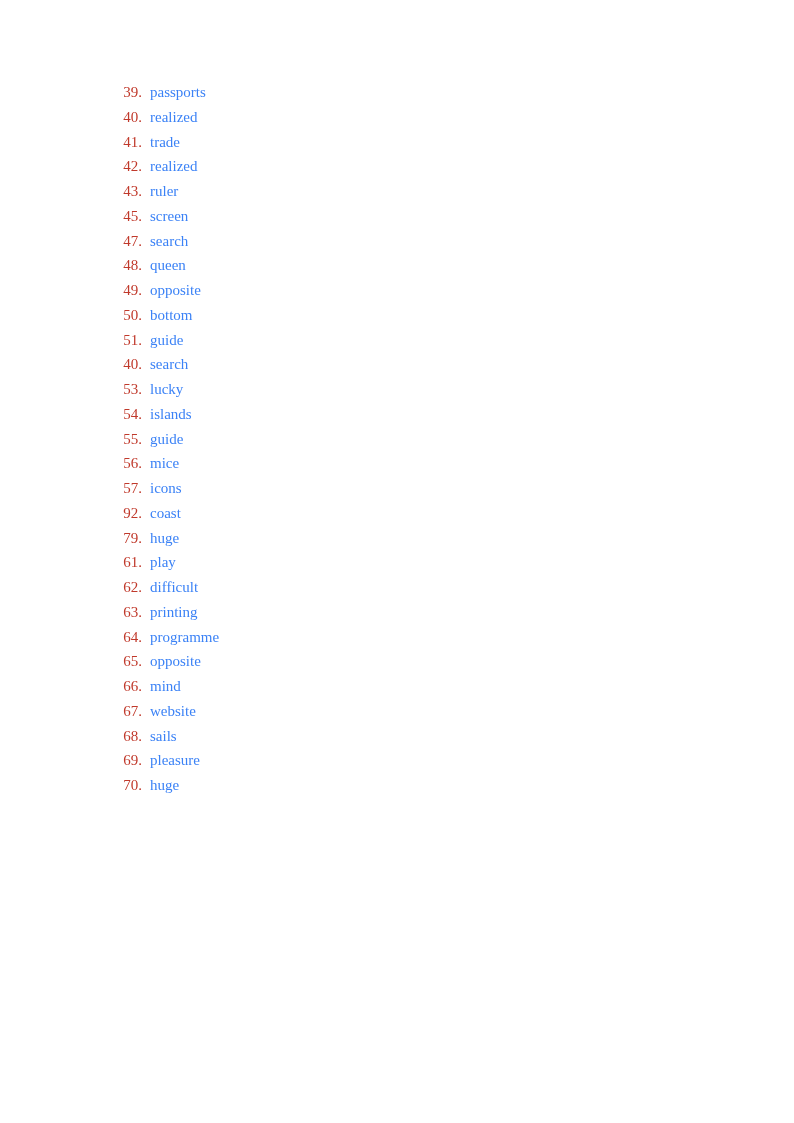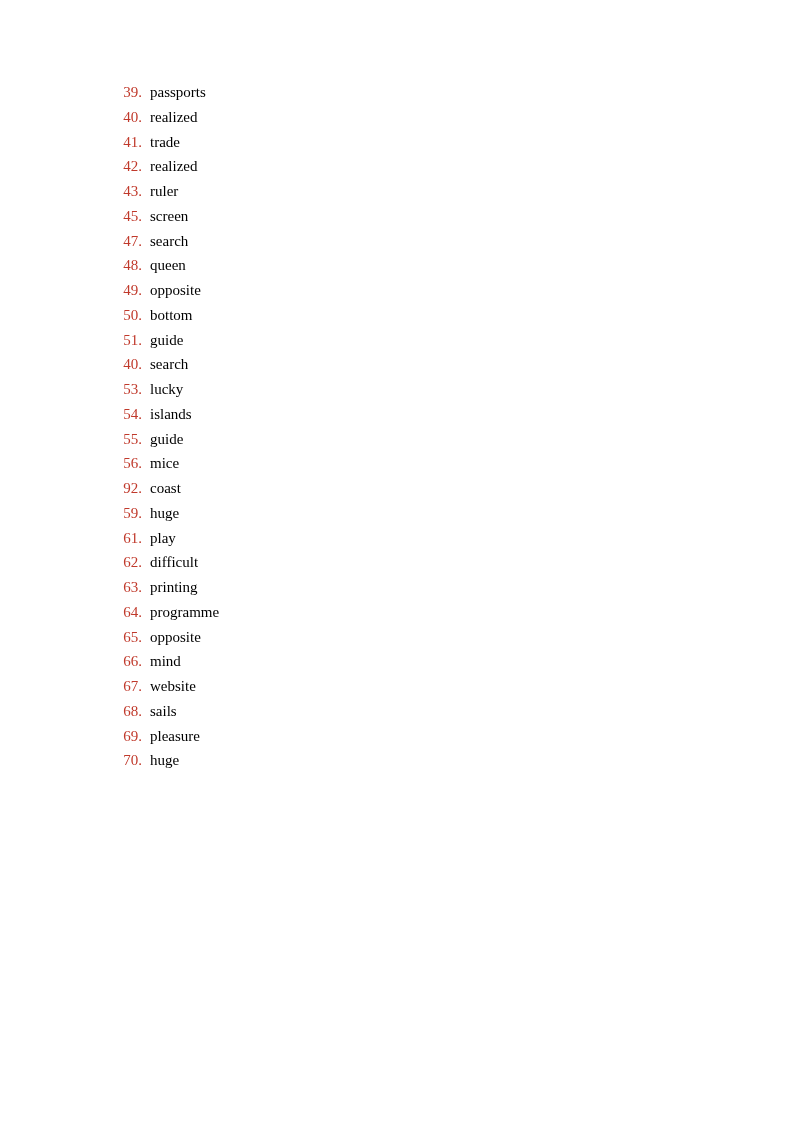--- a/index.html
+++ b/index.html
@@ -28,21 +28,21 @@
     }
 
     .list-number {
       min-width: 50px;
       text-align: right;
       padding-right: 8px;
       color: #c0392b;
     }
 
     .list-word {
-      color: #000000;
+      color: #3b82f6;
     }
   </style>
 </head>
 <body>
 
 <div class="list-container">
 <div class="list-item">
       <span class="list-number">39.</span>
       <span class="list-word">passports</span>
     </div>
@@ -100,25 +100,29 @@
     </div>
     <div class="list-item">
       <span class="list-number">55.</span>
       <span class="list-word">guide</span>
     </div>
     <div class="list-item">
       <span class="list-number">56.</span>
       <span class="list-word">mice</span>
     </div>
     <div class="list-item">
+      <span class="list-number">57.</span>
+      <span class="list-word">icons</span>
+    </div>
+    <div class="list-item">
       <span class="list-number">92.</span>
       <span class="list-word">coast</span>
     </div>
     <div class="list-item">
-      <span class="list-number">59.</span>
+      <span class="list-number">79.</span>
       <span class="list-word">huge</span>
     </div>
     <div class="list-item">
       <span class="list-number">61.</span>
       <span class="list-word">play</span>
     </div>
     <div class="list-item">
       <span class="list-number">62.</span>
       <span class="list-word">difficult</span>
     </div>

